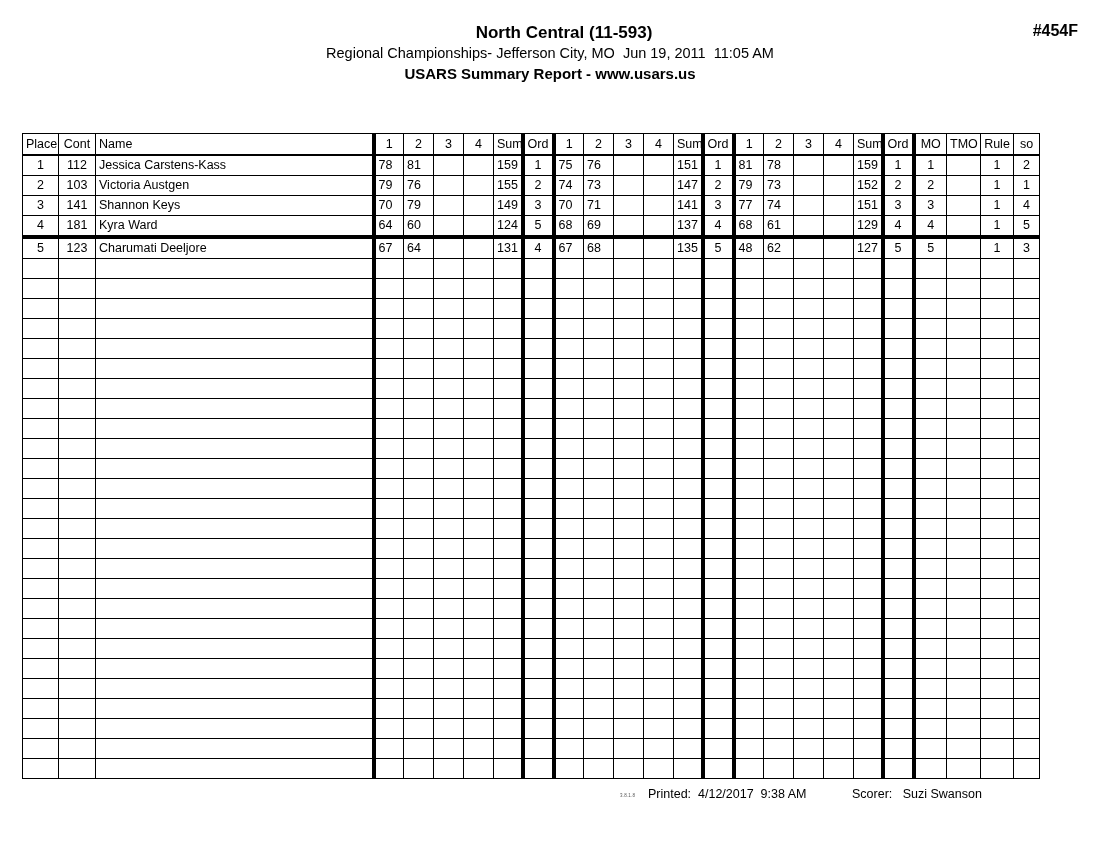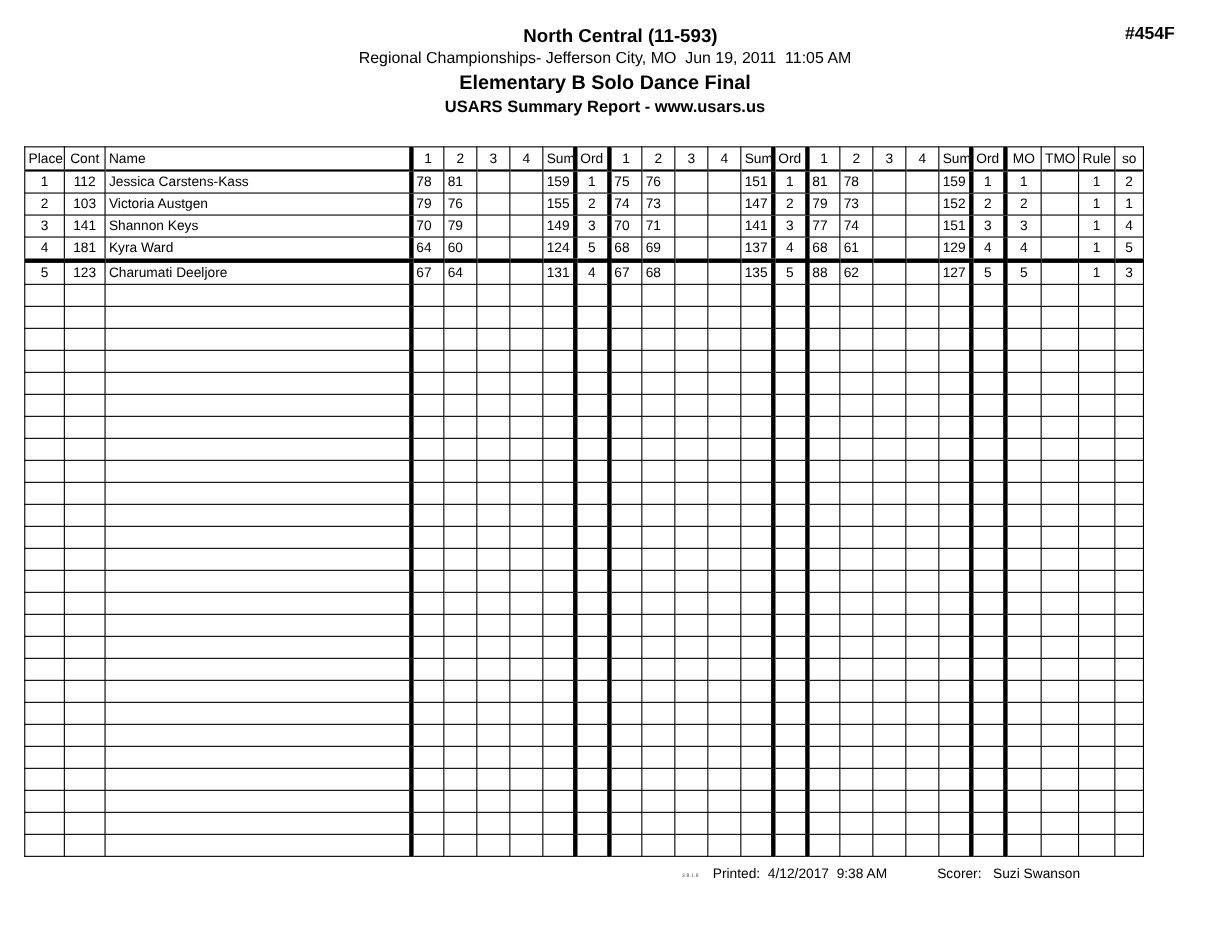--- a/index.html
+++ b/index.html
@@ -56,21 +56,21 @@
     font-weight: bold;
     line-height: 24px;
   }
   #report-line {
     font-size: 15px;
     font-weight: bold;
     line-height: 22px;
   }
   #doc-code {
     position: absolute;
-    right: 32px;
+    right: 22px;
     top: 22px;
     font-size: 16px;
     font-weight: bold;
   }
 
   
   #sheet {
     position: absolute;
     left: 22px;
     top: 133px;
@@ -156,21 +156,20 @@
 </style>
 </head>
 <body>
 
 <div id="header">
 
 
   <div id="title-block">
     <div id="event-title">North Central (11-593)</div>
     <div id="event-subtitle">Regional Championships- Jefferson City, MO  Jun 19, 2011  11:05 AM</div>
-    <div id="class-title">Elementary B Solo Dance Final</div>
     <div id="report-line">USARS Summary Report - www.usars.us</div>
   </div>
 
   <div id="doc-code">#454F</div>
 </div>
 
 <div id="sheet">
   <table class="grid">
     <colgroup>
       <col style="width:36px">
@@ -348,21 +347,21 @@
           <td class="l"></td>
           <td class="l"></td>
           <td class="l">131</td>
           <td class="c tl tr b">4</td>
           <td class="l tl">67</td>
           <td class="l">68</td>
           <td class="l"></td>
           <td class="l"></td>
           <td class="l">135</td>
           <td class="c tl tr b">5</td>
-          <td class="l tl">88</td>
+          <td class="l tl">48</td>
           <td class="l">62</td>
           <td class="l"></td>
           <td class="l"></td>
           <td class="l">127</td>
           <td class="c tl tr b">5</td>
           <td class="c">5</td>
           <td class="c"></td>
           <td class="c">1</td>
           <td class="c">3</td>
         </tr>

